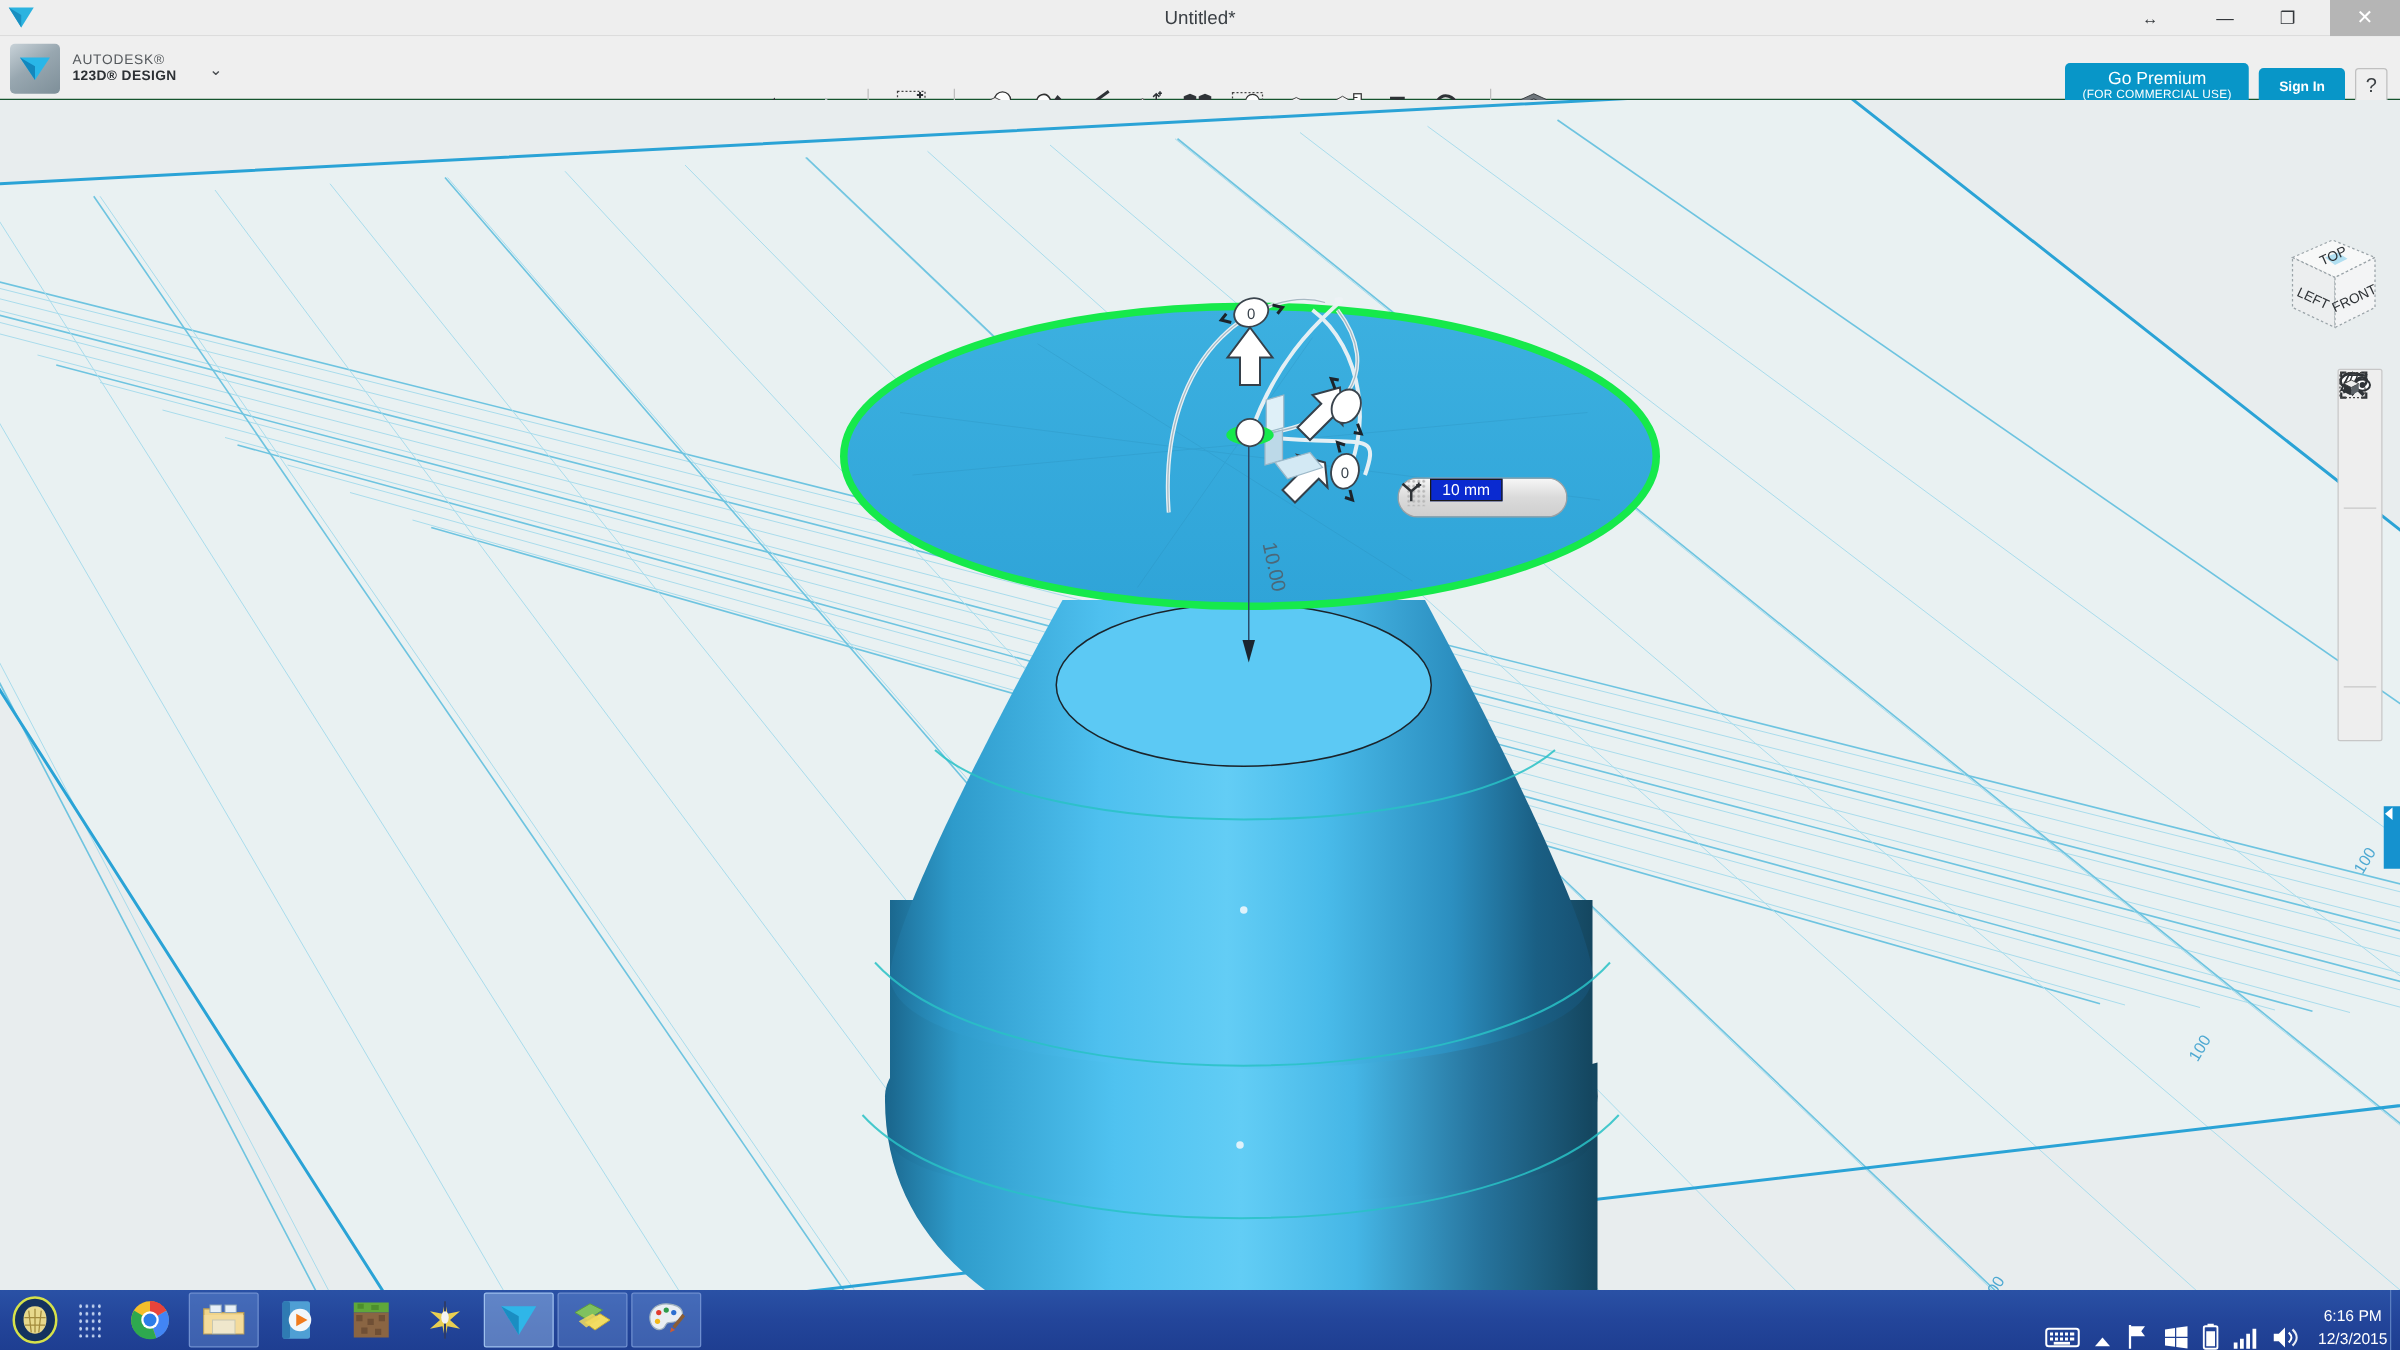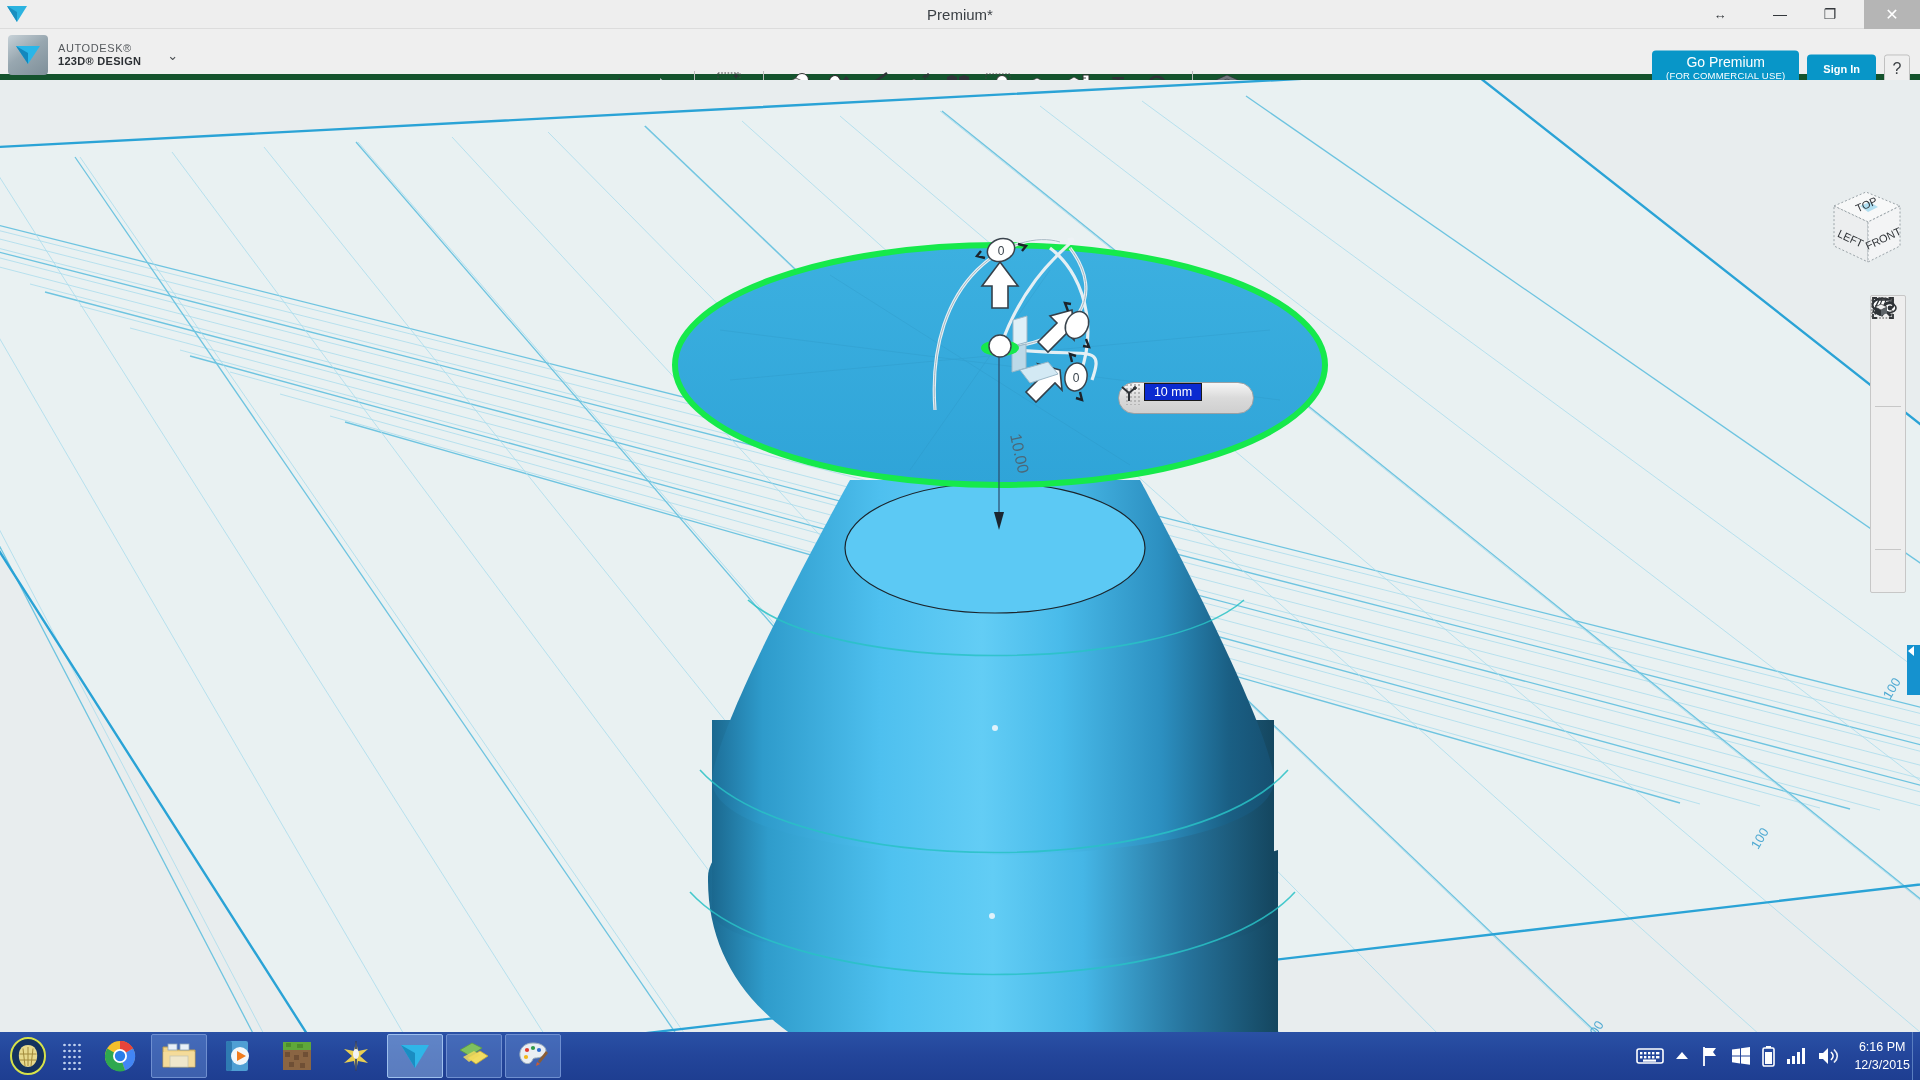--- a/index.html
+++ b/index.html
@@ -11,21 +11,21 @@
   #titlebar .app-glyph{position:absolute;left:6px;top:4px;width:22px;height:20px;}
   #title-text{position:absolute;left:0;top:0;width:1920px;height:29px;line-height:29px;text-align:center;
     font-size:15px;color:#3a3f44;}
   .winbtn{position:absolute;top:0;height:29px;width:40px;line-height:29px;text-align:center;font-size:14px;color:#33373b;cursor:default;}
   #wb-restore-arrows{right:180px;font-size:13px;}
   #wb-min{right:120px;}
   #wb-max{right:70px;}
   #wb-close{right:0;width:56px;background:#b5b5b5;color:#ffffff;font-size:16px;}
 
   
-  #toolbar{position:absolute;left:0;top:29px;width:1920px;height:51px;background:#efefef;border-bottom:6px solid #14532d;padding-left:12px;}
+  #toolbar{position:absolute;left:0;top:29px;width:1920px;height:51px;background:#efefef;border-bottom:1px solid #14532d;padding-left:12px;}
   #brand{position:absolute;left:8px;top:5px;height:42px;display:flex;align-items:center;gap:10px;}
   #brand-logo{width:40px;height:40px;border-radius:4px;
     background:linear-gradient(145deg,#c8d2d8 0%,#98a7b0 45%,#7e8f99 100%);
     display:flex;align-items:center;justify-content:center;}
   #brand-text{line-height:1.15;}
   #brand-line1{font-size:11px;letter-spacing:.6px;color:#55595d;}
   #brand-line2{font-size:11px;font-weight:bold;letter-spacing:.3px;color:#2c3034;}
   #brand-caret{margin-left:16px;font-size:13px;color:#4a4e52;}
 
   #tool-group{position:absolute;left:600px;top:29px;height:51px;display:flex;align-items:center;gap:0px;}
@@ -71,36 +71,36 @@
   
   #taskbar{position:absolute;left:0;bottom:0;width:1920px;height:48px;
     background:linear-gradient(180deg,#2a51a5 0%,#23459a 50%,#1e3e91 100%);}
   #start-btn{position:absolute;left:5px;top:3px;width:46px;height:42px;display:flex;align-items:center;justify-content:center;cursor:default;}
   #task-grip{position:absolute;left:62px;top:10px;width:20px;height:28px;
     background-image:radial-gradient(#bfd0ee 1px,transparent 1.3px);background-size:5px 6px;}
   #task-items{position:absolute;left:92px;top:2px;height:44px;display:flex;align-items:center;gap:3px;}
   .taskitem{width:56px;height:44px;display:flex;align-items:center;justify-content:center;cursor:default;}
   .taskitem.framed{border:1px solid #6f8fd0;background:rgba(120,160,225,.35);border-radius:2px;}
   .taskitem.active{border:1px solid #9ec0ee;background:rgba(165,200,245,.45);border-radius:2px;}
-  #tray{position:absolute;right:10px;top:0;height:48px;display:flex;align-items:center;gap:11px;}
+  #tray{position:absolute;right:10px;top:0;height:48px;display:flex;align-items:flex-end;gap:11px;}
   .trayicon{display:flex;align-items:center;justify-content:center;cursor:default;}
   #clock{color:#ffffff;font-size:12.5px;line-height:1.45;text-align:center;padding-left:4px;cursor:default;}
   #show-desktop{position:absolute;right:0;top:0;width:8px;height:48px;border-left:1px solid #5a7ec0;}
 </style>
 </head>
 <body>
 
 <div id="titlebar">
   <span class="app-glyph">
     <svg width="22" height="20" viewBox="0 0 22 20">
       <polygon points="1,2 21,2 11,18" fill="#2bb3e0"></polygon>
       <polygon points="1,2 11,8 11,18" fill="#1a8fc0"></polygon>
     </svg>
   </span>
-  <div id="title-text">Premium*</div>
+  <div id="title-text">Untitled*</div>
   <div class="winbtn" id="wb-restore-arrows">↔</div>
   <div class="winbtn" id="wb-min">—</div>
   <div class="winbtn" id="wb-max">❐</div>
   <div class="winbtn" id="wb-close">✕</div>
 </div>
 
 <div id="toolbar">
 
   <div id="brand">
     <div id="brand-logo">

